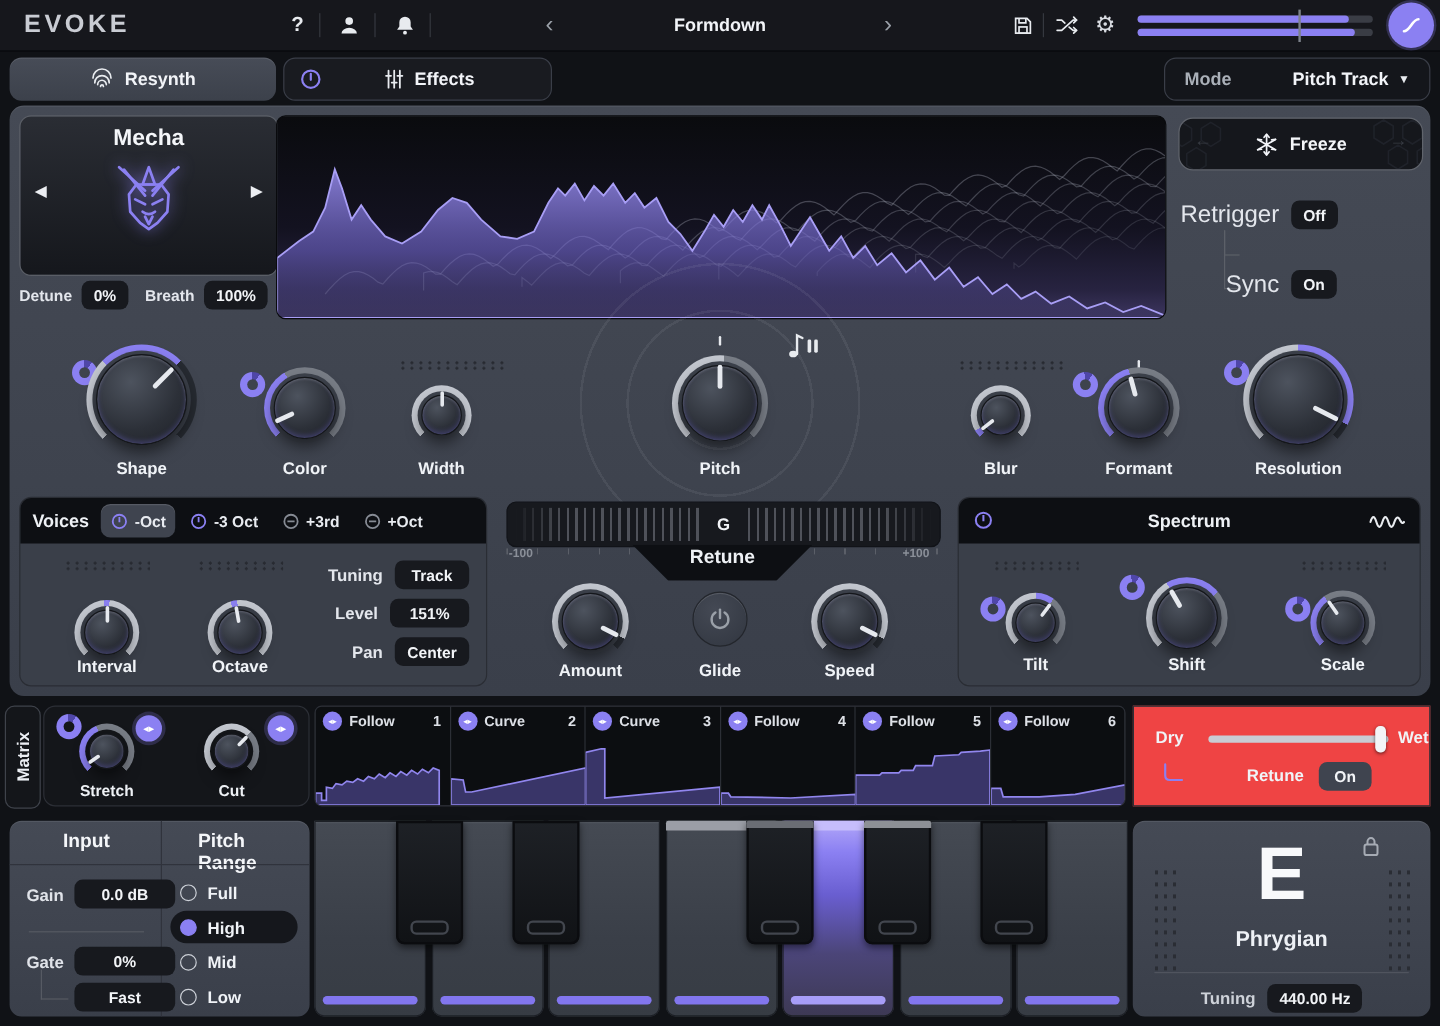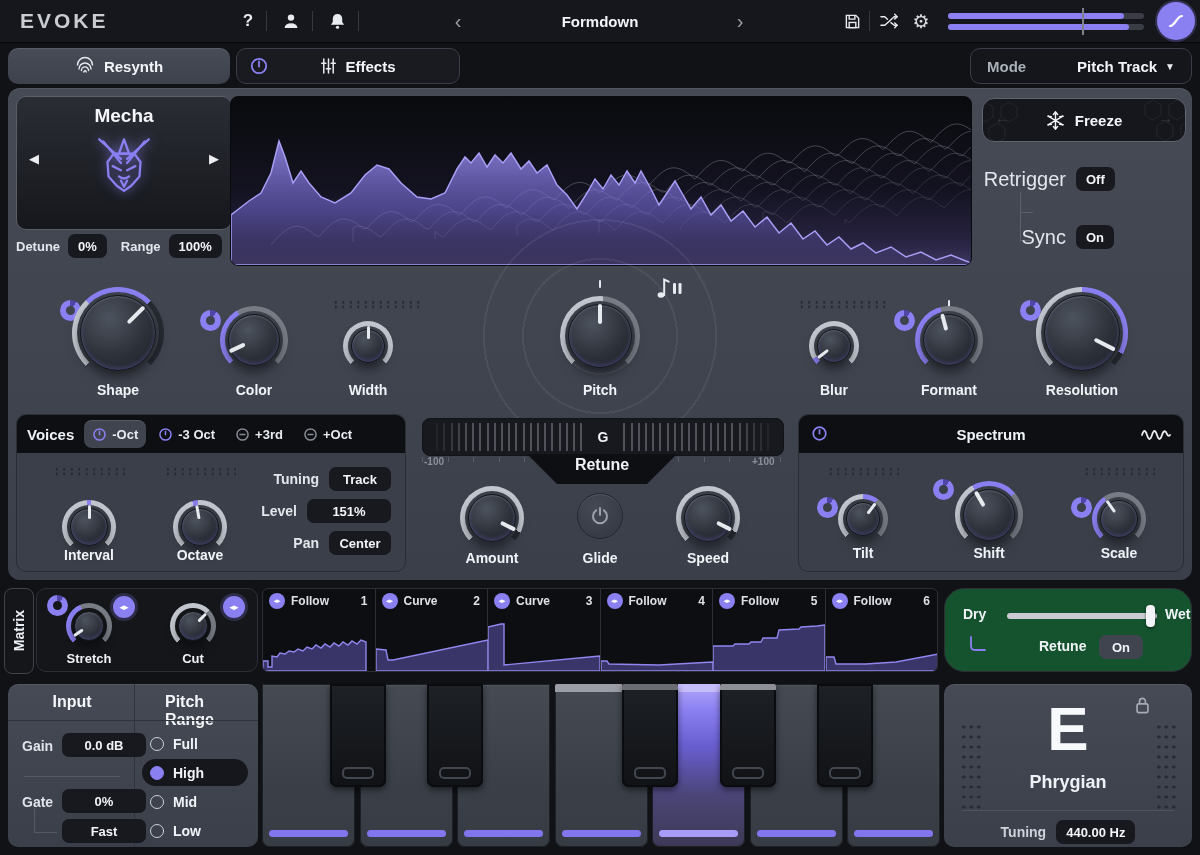--- a/index.html
+++ b/index.html
@@ -90,21 +90,21 @@
   #scpanel{position:absolute;left:36px;top:588px;width:222px;height:84px;background:#14161a;border:1px solid #2c2f36;border-radius:10px;--hole:#14161a;box-sizing:border-box;}
   .lrbtn{position:absolute;width:22px;height:22px;border-radius:50%;background:var(--pu);color:#fff;display:flex;align-items:center;justify-content:center;font-size:9px;box-shadow:0 0 0 3px rgba(139,128,242,.22);}
   .sclabel{position:absolute;transform:translateX(-50%);font-size:13px;font-weight:700;}
   #envrow{position:absolute;left:262px;top:588px;width:676px;height:84px;display:flex;gap:1px;background:#2c2f36;border:1px solid #2c2f36;border-radius:6px;overflow:hidden;box-sizing:border-box;}
   .envcell{flex:1;background:#0c0e11;position:relative;}
   .envhead{display:flex;align-items:center;gap:6px;padding:4px 7px 1px 6px;}
   .envname{font-size:12px;font-weight:600;color:#dde0e6;}
   .envnum{margin-left:auto;font-size:12px;font-weight:600;color:#dde0e6;}
   .envicon{width:16px;height:16px;border-radius:50%;background:var(--pu);color:#fff;font-size:7px;display:flex;align-items:center;justify-content:center;flex:0 0 16px;}
   .envsvg{position:absolute;left:0;right:0;bottom:0;height:58px;}
-  #dwpanel{position:absolute;left:944px;top:588px;width:248px;height:84px;background:#14532d;border:1px solid #2c2f36;border-radius:20px;box-sizing:border-box;text-align:center;}
+  #dwpanel{position:absolute;left:944px;top:588px;width:248px;height:84px;background:#ef4444;border:1px solid #2c2f36;border-radius:0;box-sizing:border-box;text-align:center;}
   .dwlab{position:absolute;font-size:14px;font-weight:700;color:#f0f3f7;}
   #dwtrack{position:absolute;left:62px;top:24px;width:150px;height:6px;border-radius:3px;background:#c9ccd3;}
   #dwhandle{position:absolute;left:139px;top:-8px;width:9px;height:22px;border-radius:4px;background:#f3f4f7;box-shadow:0 1px 3px rgba(0,0,0,.6);}
   
   #inpanel{position:absolute;left:8px;top:684px;width:250px;height:163px;border-radius:10px;background:linear-gradient(180deg,#454a55,#3a3f4a);box-shadow:inset 0 1px 0 rgba(255,255,255,.08);}
   .inhead{position:absolute;top:9px;font-size:16px;font-weight:700;color:#f4f6f9;transform:translateX(-50%);}
   .indiv-v{position:absolute;left:126px;top:0;bottom:0;width:1px;background:#30333c;}
   .indiv-h{position:absolute;left:0;right:0;top:36px;height:1px;background:#30333c;}
   .inlab{position:absolute;font-size:14px;font-weight:600;color:#e0e3e9;}
   .pr-opt{position:absolute;left:134px;width:106px;height:27px;display:flex;align-items:center;gap:9px;border-radius:14px;padding:0 8px;box-sizing:border-box;}
@@ -229,21 +229,21 @@
         <path d="M22,24 L16,32 L17,46 L25,55 L32,60 L39,55 L47,46 L48,32 L42,24 Z"></path>
         <path d="M21,36 L29,40"></path>
           <path d="M43,36 L35,40"></path>
         <path d="M27,46 q5,4 10,0"></path>
           <path d="M29,50 L32,56 L35,50"></path>
       </svg>
     </div>
     <div class="dbrow">
       <span class="dblab">Detune</span>
       <span class="chip">0%</span>
-      <span class="dblab" style="margin-left:6px;">Range</span>
+      <span class="dblab" style="margin-left:6px;">Breath</span>
       <span class="chip">100%</span>
     </div>
 
     <div id="display">
       <svg width="740" height="168" viewBox="0 0 740 168" preserveAspectRatio="none">
         <defs>
           <linearGradient id="pg" x1="0" y1="0" x2="0" y2="1">
             <stop offset="0%" stop-color="#9a8ff2" stop-opacity="0.85"></stop>
             <stop offset="55%" stop-color="#6e63c9" stop-opacity="0.6"></stop>
             <stop offset="100%" stop-color="#39345e" stop-opacity="0.4"></stop>
@@ -417,21 +417,21 @@
             <i class="pt"></i>
           </div>
       </div>
       <div class="klabel" style="left:183px;top:132px;">Octave</div>
       <div class="vrow" style="top:52px;">
         <span class="vrl">Tuning</span>
         <span class="chip" style="width:62px;">Track</span>
       </div>
       <div class="vrow" style="top:84px;">
         <span class="vrl">Level</span>
-        <span class="chip" style="width:84px;">151%</span>
+        <span class="chip" style="width:66px;">151%</span>
       </div>
       <div class="vrow" style="top:116px;">
         <span class="vrl">Pan</span>
         <span class="chip" style="width:62px;">Center</span>
       </div>
     </div>
 
     <div id="ruler">
       <div class="stripes"></div>
       <div class="gnote">G</div>

